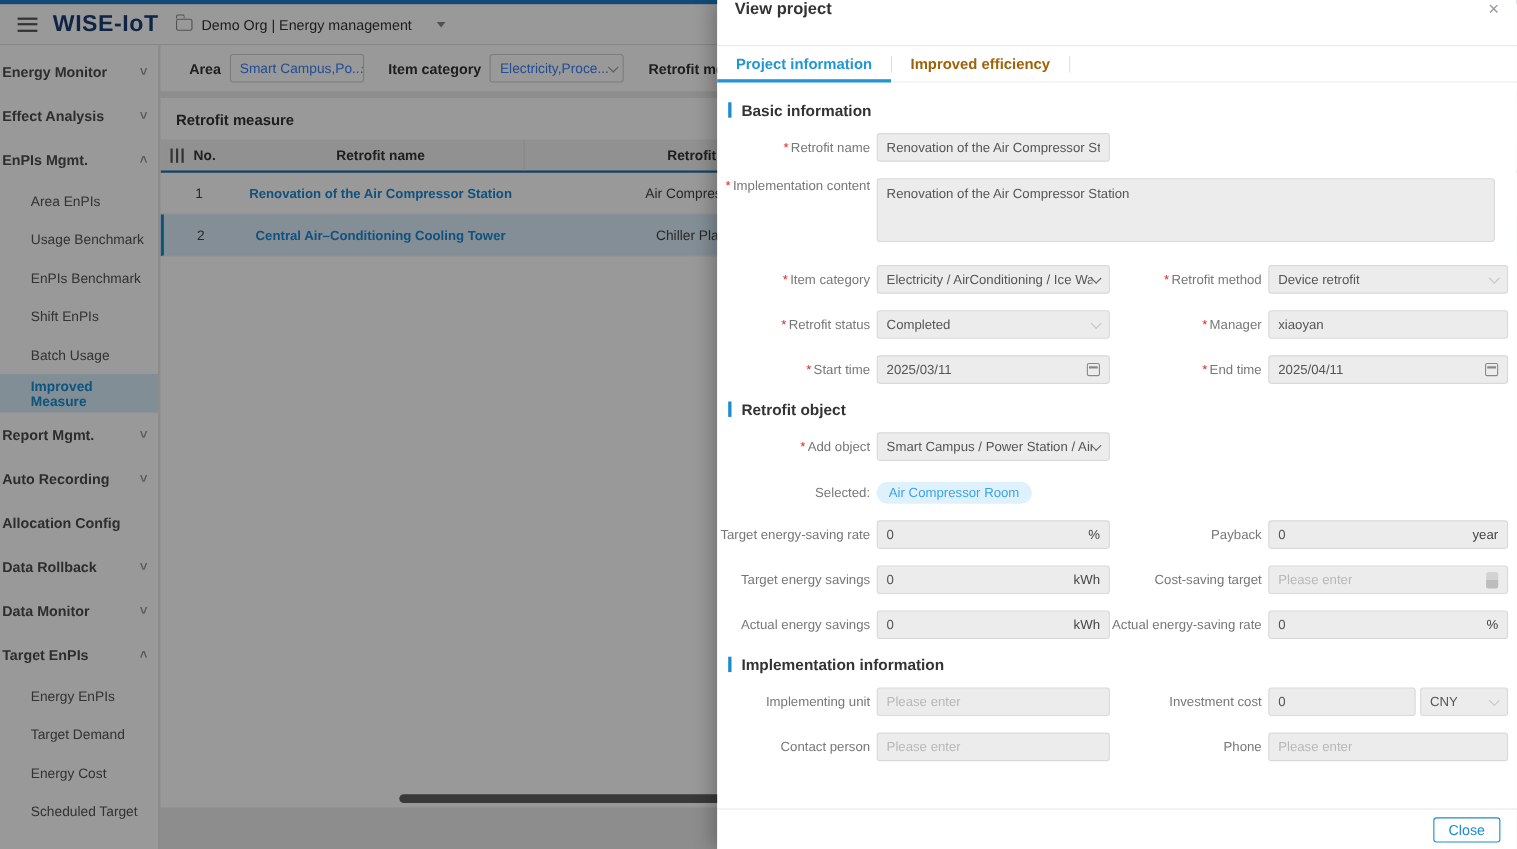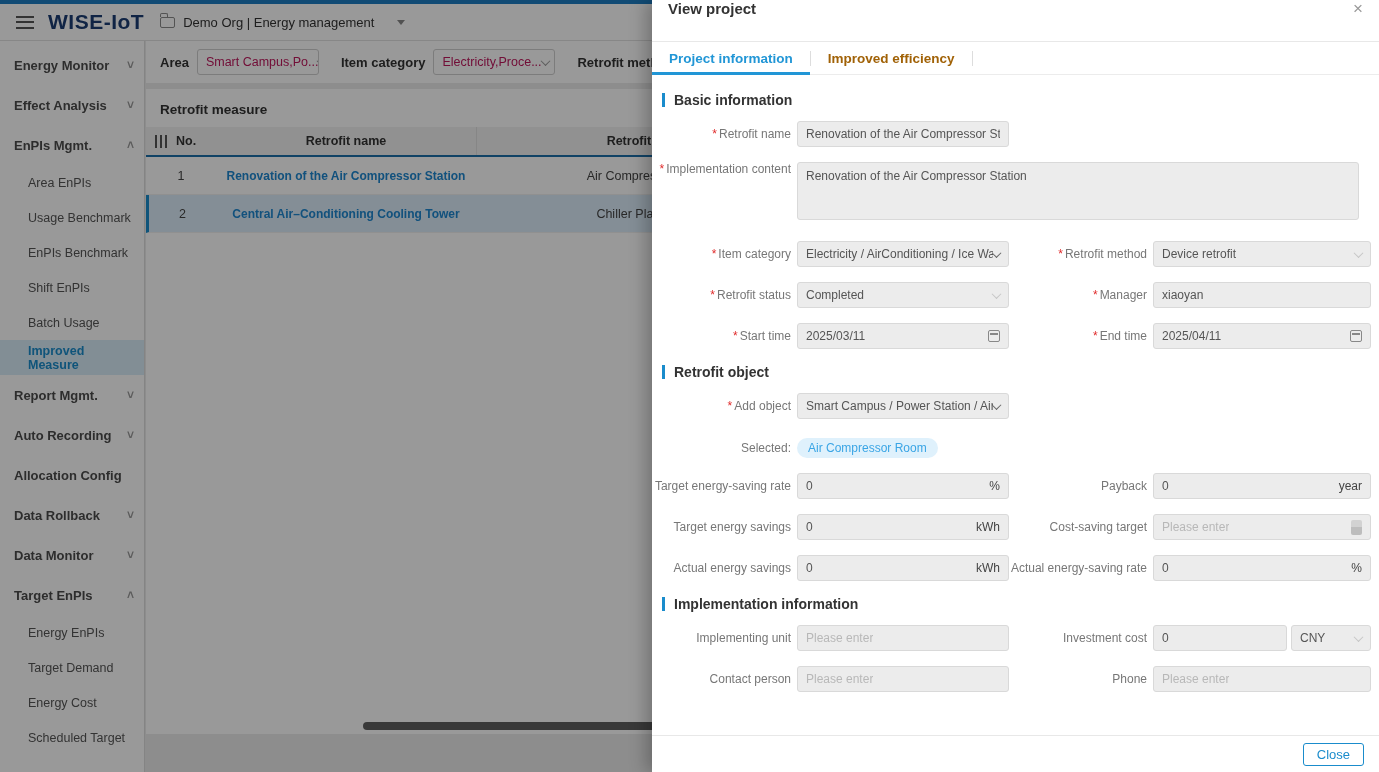--- a/index.html
+++ b/index.html
@@ -12,31 +12,31 @@
   .hamburger { width:18px; height:13px; border-top:2px solid #555; border-bottom:2px solid #555; background:linear-gradient(#555,#555) center/100% 2px no-repeat; margin-right:14px; cursor:pointer; }
   .logo { font-size:21px; font-weight:800; color:#1b3d73; letter-spacing:0.5px; margin-right:16px; }
   .folder-icon { width:15px; height:11px; border:1.6px solid #8a8a8a; border-radius:2px; position:relative; margin-right:8px; }
   .folder-icon::before { content:''; position:absolute; top:-4.5px; left:-1.6px; width:6px; height:3px; border:1.6px solid #8a8a8a; border-bottom:none; border-radius:2px 2px 0 0; }
   .org-label { font-size:13px; color:#333; margin-right:23px; }
   .caret-down { width:0; height:0; border-left:4px solid transparent; border-right:4px solid transparent; border-top:5px solid #888; }
 
   
   .sidebar { position:absolute; top:41px; left:0; width:145px; bottom:0; background:#fff; border-right:1px solid #ddd; z-index:2; padding-top:4px; }
   .side-item { display:flex; align-items:center; cursor:pointer; }
-  .side-item.top { height:40px; padding:0 10px 0 14px; font-size:13px; font-weight:700; color:#4c4c4c; }
+  .side-item.top { height:40px; padding:0 10px 0 2px; font-size:13px; font-weight:700; color:#4c4c4c; }
   .side-item.sub { height:35px; padding:0 10px 0 28px; font-size:12.5px; font-weight:400; color:#555; }
   .side-item .side-arrow { margin-left:auto; font-size:12px; color:#999; }
   .side-item.active { background:#d9edf9; color:#1a8ccc; font-weight:700; }
 
   
   .main { position:absolute; left:146px; top:41px; right:0; bottom:0; z-index:2; display:flex; flex-direction:column; }
   .filter-bar { height:42px; background:#fff; display:flex; align-items:center; padding-left:14px; gap:8px; }
   .filter-label { font-size:13px; font-weight:700; color:#333; margin-left:14px; white-space:nowrap; }
-  .filter-label:first-child { margin-left:0; }
-  .select-sm { width:122px; height:26px; border:1px solid #cfcfcf; border-radius:3px; background:#fff; display:flex; align-items:center; padding:0 8px; font-size:12.5px; color:#be185d; white-space:nowrap; overflow:hidden; cursor:pointer; flex:none; }
+  .filter-label:first-child { margin-left:12px; }
+  .select-sm { width:122px; height:26px; border:1px solid #cfcfcf; border-radius:3px; background:#fff; display:flex; align-items:center; padding:0 8px; font-size:12.5px; color:#3b82f6; white-space:nowrap; overflow:hidden; cursor:pointer; flex:none; }
   .chev { width:7px; height:7px; border-right:1.5px solid #9a9a9a; border-bottom:1.5px solid #9a9a9a; transform:rotate(45deg) translate(-1px,-1px); margin-left:auto; flex:none; }
   .chev.dark { border-color:#666; }
   .chev.light { border-color:#c6c6c6; }
 
   .table-card { flex:1; background:#fff; margin-top:6px; margin-bottom:38px; position:relative; overflow:hidden; }
   .table-title { font-size:13.5px; font-weight:700; color:#333; padding:13px 0 10px 14px; }
   .thead { display:flex; align-items:center; height:30px; background:#f2f2f2; border-bottom:2px solid #1b6fa8; font-size:12.5px; font-weight:700; color:#333; }
   .th-icon-cell { width:30px; display:flex; justify-content:center; }
   .vbars { width:12px; height:13px; border-left:2px solid #555; border-right:2px solid #555; background:linear-gradient(#555,#555) center/2px 100% no-repeat; cursor:pointer; }
   .th-no { width:40px; }

